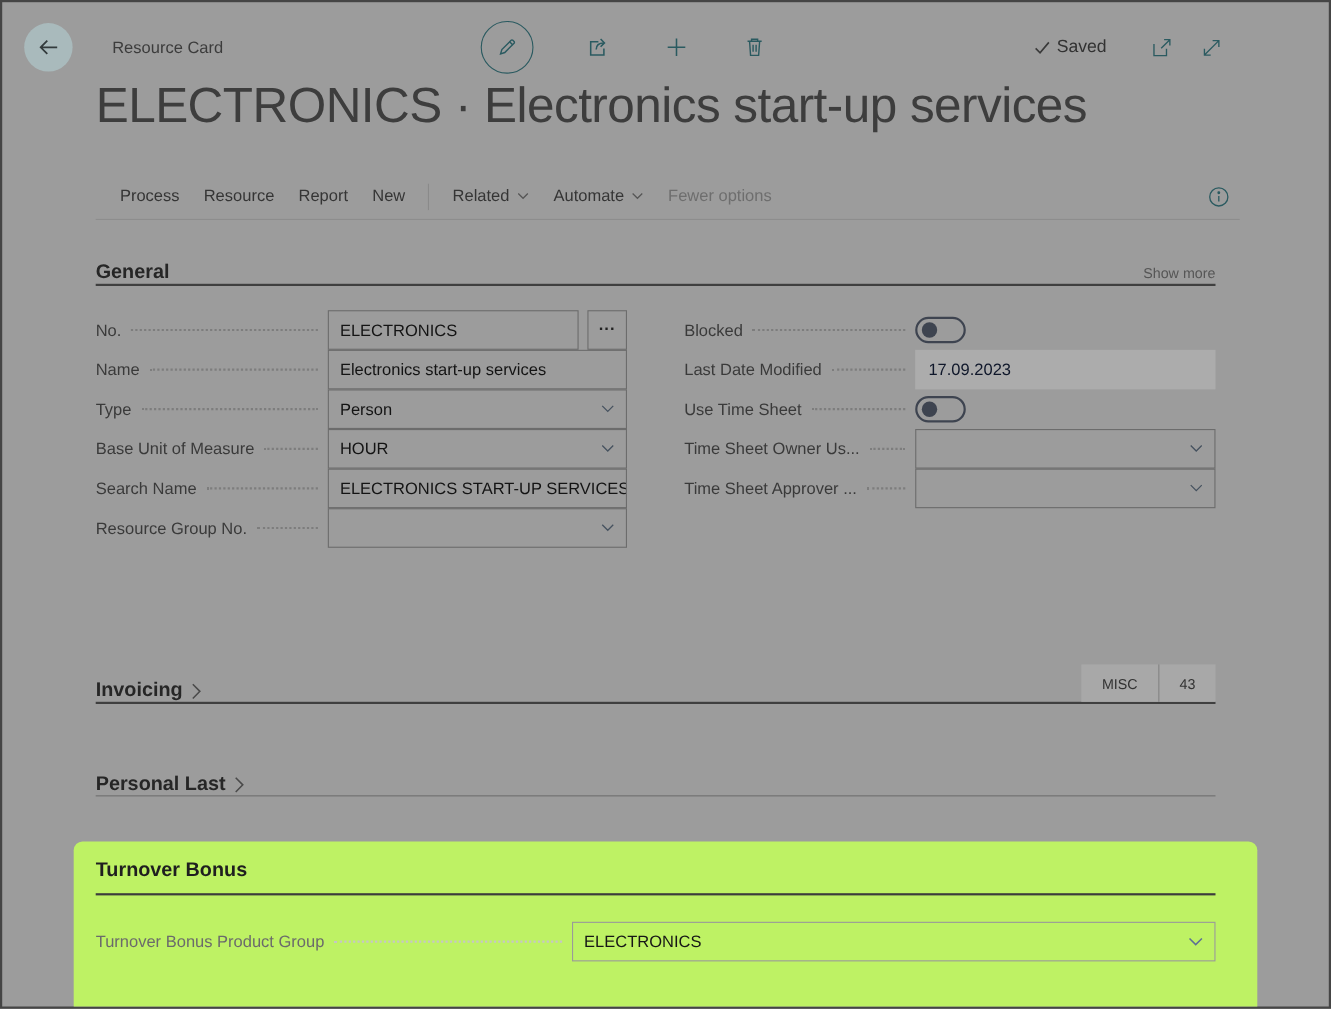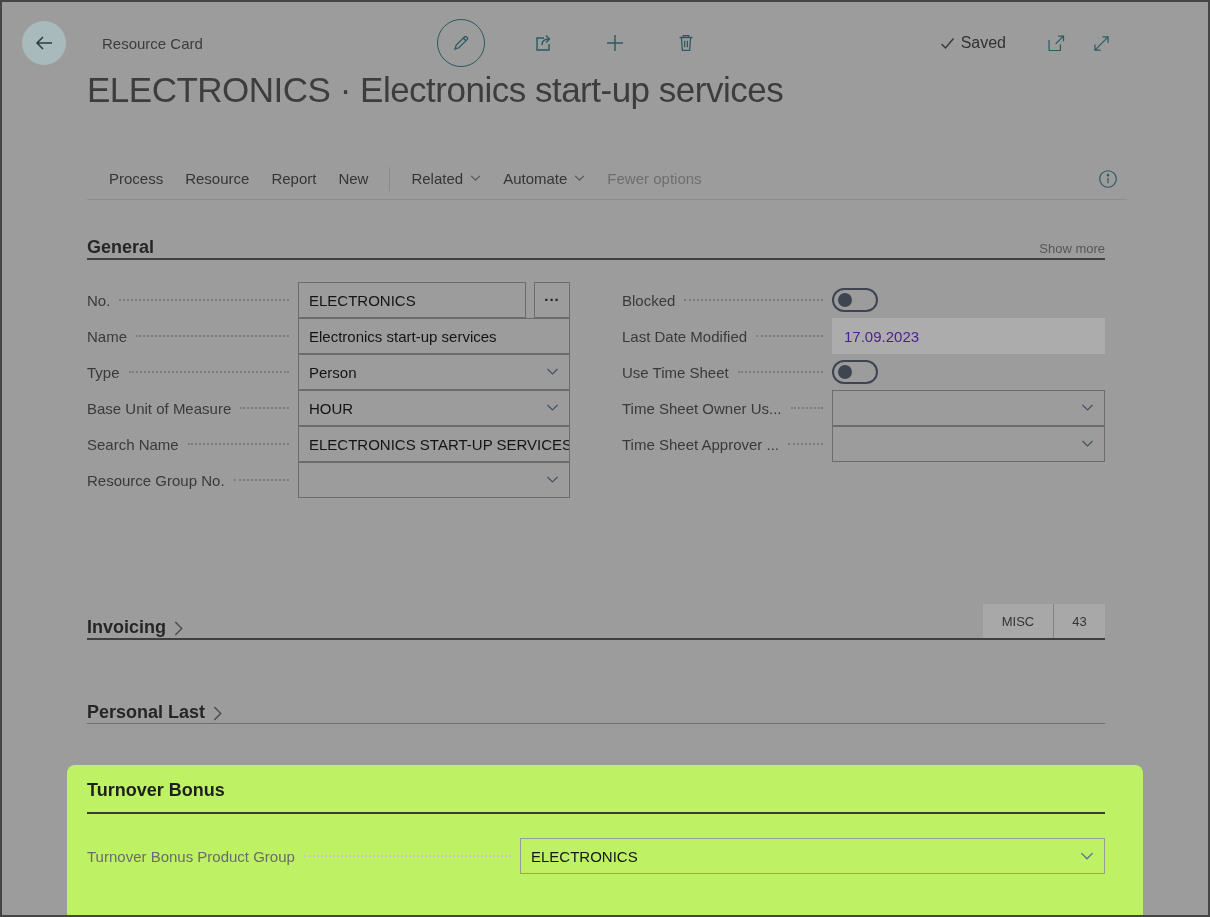--- a/index.html
+++ b/index.html
@@ -20,21 +20,21 @@
   .back-circle { width:44px; height:44px; border-radius:50%; background:#a9babc; display:flex; align-items:center; justify-content:center; cursor:pointer; }
   .page-label { font-size:15px; color:#3c3c3c; }
   .tb-center { position:absolute; left:50%; top:0; transform:translateX(-50%); height:50px; display:flex; align-items:center; gap:44px; }
   .round-btn { width:48px; height:48px; border:1px solid #2a5a60; border-radius:50%; display:flex; align-items:center; justify-content:center; background:transparent; cursor:pointer; }
   .icon-btn { background:none; border:none; cursor:pointer; padding:2px; }
   .tb-right { position:absolute; right:0; top:0; height:50px; display:flex; align-items:center;text-align:right; }
   .saved { display:flex; align-items:center; gap:6px; font-size:16px; color:#323232; }
   .tb-right .gap40 { width:38px; } .tb-right .gap20 { width:20px; }
 
   
-  .page-title { position:absolute; top:68px; left:85px; font-size:35px; font-weight:300; letter-spacing:-0.5px; color:#3d3d3d; white-space:nowrap; }
+  .page-title { position:absolute; top:68px; left:85px; font-size:45px; font-weight:300; letter-spacing:-0.5px; color:#3d3d3d; white-space:nowrap; }
 
   
   .menu { position:absolute; top:156px; left:85px; width:1040px; height:42px; display:flex; align-items:center; border-bottom:1px solid #8d8d8d; padding-left:11px; font-size:15px; color:#353535; }
   .menu-item { padding:0 11px; cursor:pointer; white-space:nowrap; }
   .menu-item.dd { display:flex; align-items:center; gap:7px; }
   .menu-sep { width:1px; height:24px; background:#8a8a8a; margin:0 10px; }
   .menu-dim { color:#6e6e6e; }
   .menu .info { margin-left:auto; margin-right:8px; }
 
   
@@ -48,21 +48,21 @@
   
   .col { position:absolute; top:280px; width:483px; display:flex; flex-direction:column; }
   .col-left { left:85px; } .col-right { left:620px; }
   .frow { height:36px; display:flex; align-items:center; }
   .flabel { font-size:15px; color:#3a3a3a; white-space:nowrap; }
   .leader { flex:1; min-width:4px; height:1px; border-bottom:2px dotted #7d7d7d; margin:0 9px; }
   .ctrl { display:flex; align-items:center; }
   .vbox { height:36px; border:1px solid #6c6c6c; padding:0 10px; display:flex; align-items:center; font-size:15px; color:#141414; white-space:nowrap; overflow:hidden; background:transparent; cursor:text; }
   .dbox { height:36px; border:1px solid #6c6c6c; padding:0 10px; display:flex; align-items:center; justify-content:space-between; font-size:15px; color:#141414; cursor:pointer; }
   .dbox .chev { color:#46525f; flex:none; margin-left:6px; }
-  .rbox { height:36px; background:#acacac; padding:0 12px; display:flex; align-items:center; font-size:15px; color:#4c1d95; }
+  .rbox { height:36px; background:#acacac; padding:0 12px; display:flex; align-items:center; font-size:15px; color:#0f172a; }
   .w272 { width:272px; } .w273 { width:273px; } .w228 { width:228px; }
   .assist { width:36px; height:36px; margin-left:8px; border:1px solid #6c6c6c; background:transparent; font-size:15px; font-weight:700; color:#222; letter-spacing:1px; display:flex; align-items:center; justify-content:center; cursor:pointer; line-height:0; padding-bottom:8px; }
   .toggle-wrap { width:273px; display:flex; }
   .toggle { width:46px; height:24px; border:2px solid #3e4450; border-radius:13px; position:relative; cursor:pointer; }
   .knob { position:absolute; left:4px; top:3px; width:14px; height:14px; border-radius:50%; background:#3e4450; }
 
   
   .inv-head { top:600px; height:38px; align-items:flex-end; }
   .badges { display:flex; height:34px; }
   .badge { background:#a8a8a8; display:flex; align-items:center; justify-content:center; font-size:13px; color:#333; cursor:pointer; }

